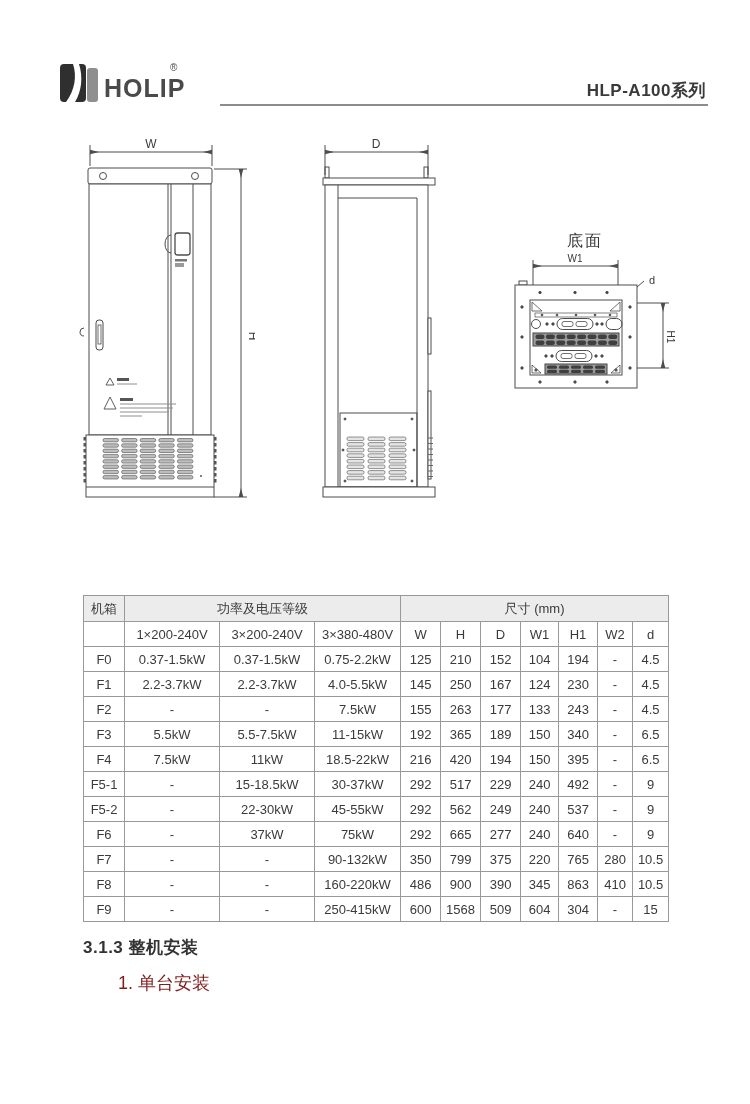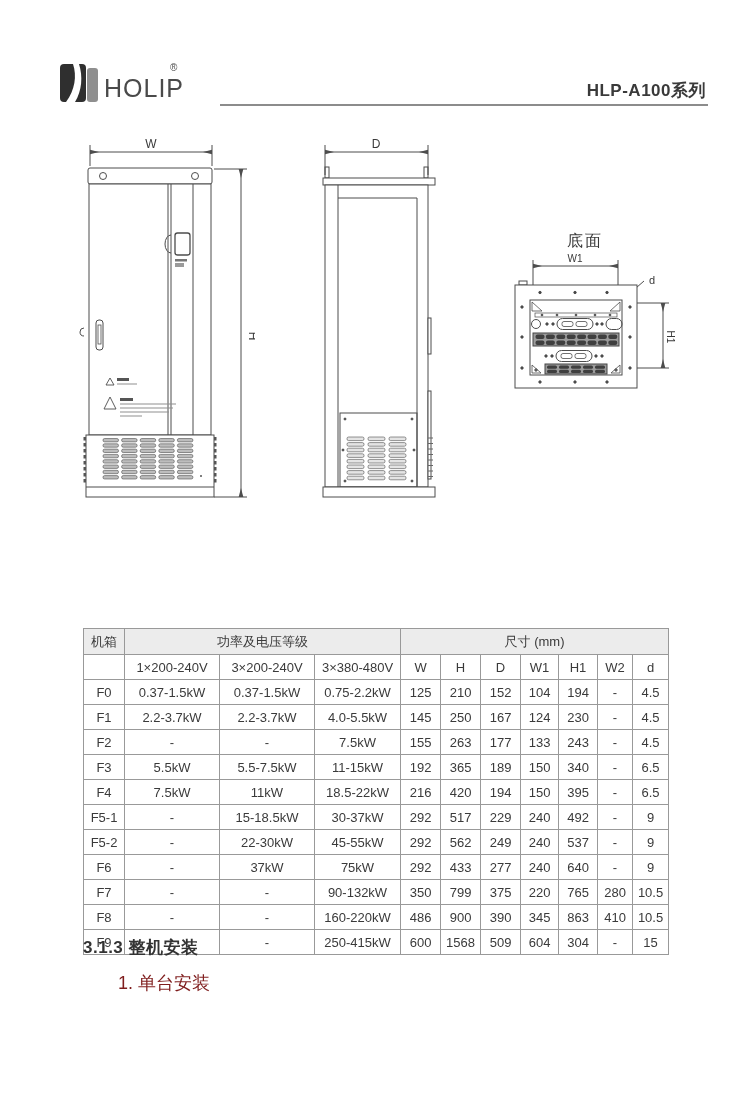--- a/index.html
+++ b/index.html
@@ -5,38 +5,38 @@
   * { margin:0; padding:0; box-sizing:border-box; }
   html,body { background:#fff; }
   body { font-family:"Liberation Sans", sans-serif; }
   #page {
     position:relative; width:750px; height:1104px; background:#ffffff;
     overflow:hidden; color:#3a3a3a;
   }
   
   .logo { position:absolute; left:58px; top:58px; width:220px; height:50px; }
   .logo svg { position:absolute; left:0; top:2px; }
-  .brand-text { position:absolute; left:46px; top:16px; font-size:25px; font-weight:normal;
+  .brand-text { position:absolute; left:46px; top:16px; font-size:25px; font-weight:bold;
     color:#4a4a4a; letter-spacing:1px; }
   .reg-mark { position:absolute; left:112px; top:4px; font-size:10px; color:#4a4a4a; }
   .doc-title { position:absolute; top:79px; right:44px; font-size:17px; font-weight:600;
     color:#3a3a3a; letter-spacing:0.5px; }
   .header-rule { position:absolute; left:220px; top:104px; width:488px; height:2px;
     background:#8c8c8c; }
   
   .drw { position:absolute; }
   #front-svg { left:70px; top:133px; }
   #side-svg  { left:300px; top:133px; }
   #bottom-svg{ left:495px; top:220px; }
   svg text { fill:#3a3a3a; font-family:"Liberation Sans", sans-serif; }
   
   .fig-caption { position:absolute; left:0; top:551px; width:750px; text-align:center;
     font-size:15px; color:#3a3a3a; }
   
-  .tbl-wrap { position:absolute; left:83px; top:628px; }
+  .tbl-wrap { position:absolute; left:83px; top:595px; }
   table { border-collapse:collapse; table-layout:fixed; width:585px;
     font-size:13px; color:#3a3a3a; border:1px solid #8c8c8c; }
   th, td { border:1px solid #999; text-align:center; vertical-align:middle;
     font-weight:400; padding:0; overflow:hidden; white-space:nowrap; }
   thead tr.ghead-row th { background:#ececec; height:26px; }
   thead tr.shead-row th { background:#ffffff; height:25px;margin-left:40px; }
   tbody td { height:25px; background:#ffffff; }
   
   .section-heading { position:absolute; left:83px; top:936px; font-size:17px;
     font-weight:600; color:#333; letter-spacing:0.5px; }
@@ -479,21 +479,21 @@
             <td>537</td>
             <td>-</td>
             <td>9</td>
           </tr>
           <tr>
             <td>F6</td>
             <td>-</td>
             <td>37kW</td>
             <td>75kW</td>
             <td>292</td>
-            <td>433</td>
+            <td>665</td>
             <td>277</td>
             <td>240</td>
             <td>640</td>
             <td>-</td>
             <td>9</td>
           </tr>
           <tr>
             <td>F7</td>
             <td>-</td>
             <td>-</td>

